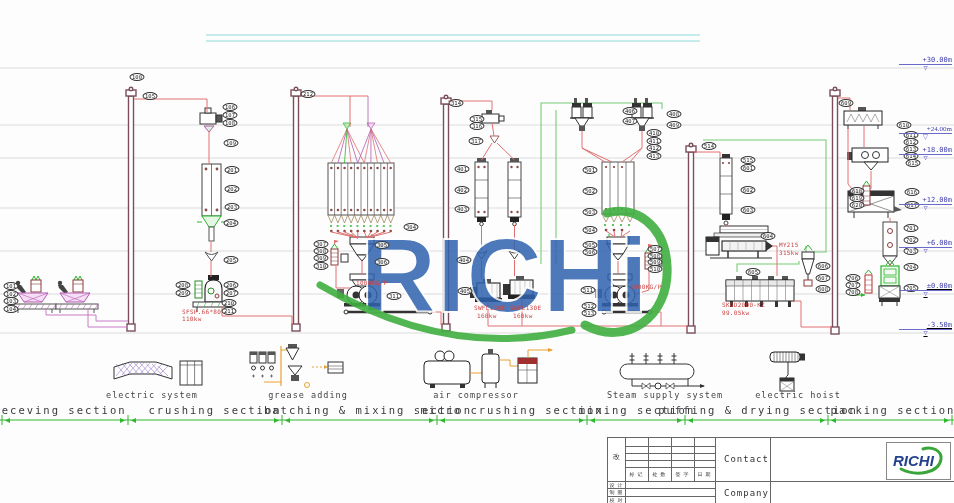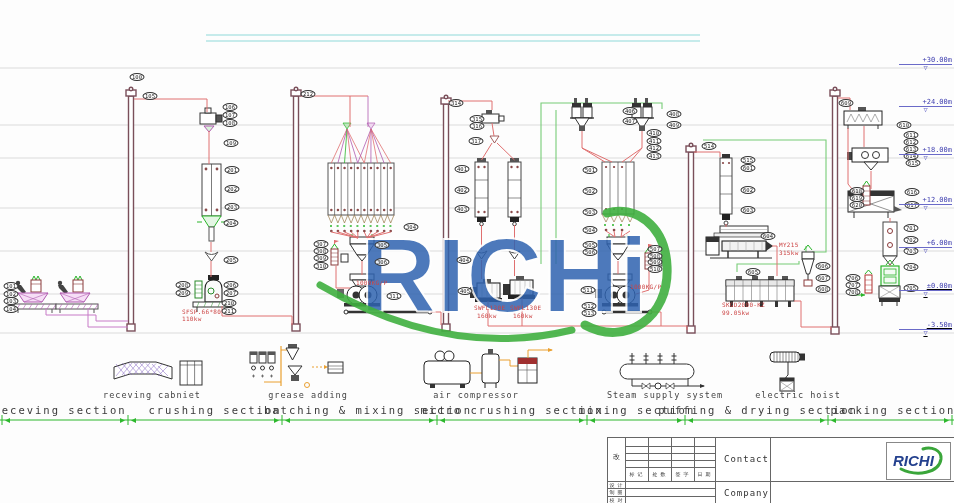--- a/index.html
+++ b/index.html
@@ -752,31 +752,31 @@
     <div class="note" style="left: 722px; top: 309px;">99.05kw</div>
 
   <div class="section-label" style="left: 60px;">receving section</div>
     <div class="section-label" style="left: 215px;">crushing section</div>
     <div class="section-label" style="left: 368px;">batching &amp; mixing section</div>
     <div class="section-label" style="left: 512px;">micro crushing section</div>
     <div class="section-label" style="left: 637px;">mixing section</div>
     <div class="section-label" style="left: 758px;">puffing &amp; drying section</div>
     <div class="section-label" style="left: 893px;">packing section</div>
 
-  <div class="equip-label" style="left: 152px;">receving cabniet</div>
+  <div class="equip-label" style="left: 152px;">electric system</div>
     <div class="equip-label" style="left: 308px;">grease adding</div>
     <div class="equip-label" style="left: 476px;">air compressor</div>
     <div class="equip-label" style="left: 665px;">Steam supply system</div>
     <div class="equip-label" style="left: 798px;">electric hoist</div>
 
   <div class="elev" style="top: 56px;">
       <span class="elev-text">+30.00m</span>
       <span class="elev-tri"></span>
     </div>
-    <div class="elev" style="top: 98px;">
+    <div class="elev" style="top: 125px; font-family: Liberation Serif, serif;">
       <span class="elev-text">+24.00m</span>
       <span class="elev-tri"></span>
     </div>
     <div class="elev" style="top: 146px;">
       <span class="elev-text">+18.00m</span>
       <span class="elev-tri"></span>
     </div>
     <div class="elev" style="top: 196px;">
       <span class="elev-text">+12.00m</span>
       <span class="elev-tri"></span>

